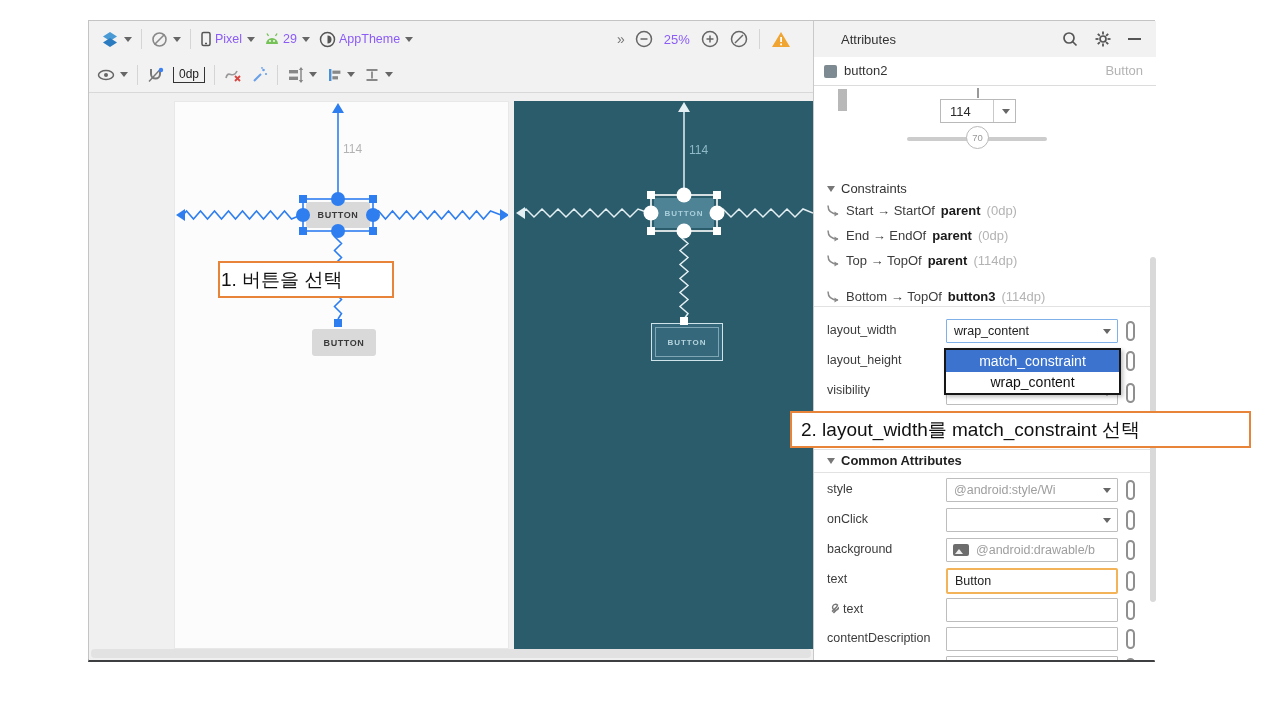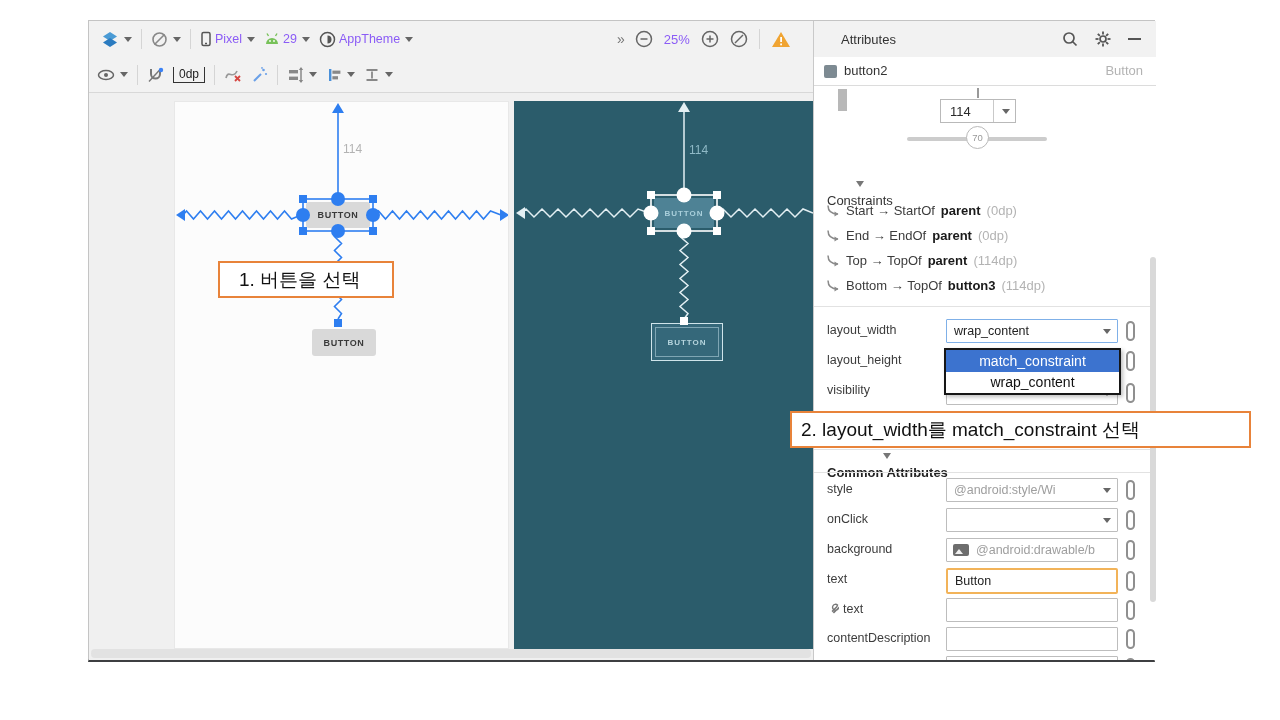--- a/index.html
+++ b/index.html
@@ -62,21 +62,21 @@
   .wtick   { position:absolute; left:163px; top:31px; width:2px; height:10px; background:#999; }
   .mdd { position:absolute; left:126px; top:42px; width:76px; height:24px; border:1px solid #b9b9b9;
          background:#fff; display:flex; align-items:center; }
   .mdd .val { flex:1; padding-left:9px; font-size:13px; color:#2a2a2a; }
   .mdd .arr { width:22px; height:100%; border-left:1px solid #c9c9c9; display:flex; align-items:center; justify-content:center; }
   .track { position:absolute; left:93px; top:80px; width:140px; height:4px; background:#cccccc; border-radius:2px; }
   .bubble { position:absolute; left:152px; top:69px; width:23px; height:23px; border:1.5px solid #b9b9b9;
             border-radius:50%; background:#fff; display:flex; align-items:center; justify-content:center;
             font-size:9.5px; color:#999; }
 
-  .sec-head { position:absolute; left:13px; display:flex; align-items:center; gap:6px; font-size:13px; color:#333;flex-direction:column; }
+  .sec-head { position:absolute; left:13px; display:flex; align-items:center; gap:6px; font-size:13px; color:#333; }
   .sec-head.bold { font-weight:bold; color:#222; }
   .tri { width:0; height:0; border-left:4.5px solid transparent; border-right:4.5px solid transparent;
          border-top:6px solid #777; }
   .crow { position:absolute; left:11px; display:flex; align-items:center; gap:6px; white-space:nowrap; }
   .crow .tgt { font-weight:bold; color:#1a1a1a; }
   .crow .mar { color:#b3b3b3; }
   .divider { position:absolute; left:0; width:343px; height:1px; background:#e2e2e2; }
 
   .alabel { position:absolute; left:13px; font-size:12.5px; color:#3c3c3c; white-space:nowrap; }
   .dd, .tf { position:absolute; left:132px; width:172px; height:24px; background:#fff;
@@ -406,21 +406,21 @@
       </div>
       <div class="crow" style="top:196px;">
         <svg width="15" height="13">
             <path d="M3 1.5 C3 8 7 10 13 10" fill="none" stroke="#8a8a8a" stroke-width="1.5"></path>
             <polygon points="13.5,10 9.5,7.5 9.5,12.5" fill="#8a8a8a"></polygon>
           </svg>
         <span>Top → TopOf</span>
         <span class="tgt">parent</span>
         <span class="mar">(114dp)</span>
       </div>
-      <div class="crow" style="top:221px;">
+      <div class="crow" style="top:232px;">
         <svg width="15" height="13">
             <path d="M3 1.5 C3 8 7 10 13 10" fill="none" stroke="#8a8a8a" stroke-width="1.5"></path>
             <polygon points="13.5,10 9.5,7.5 9.5,12.5" fill="#8a8a8a"></polygon>
           </svg>
         <span>Bottom → TopOf</span>
         <span class="tgt">button3</span>
         <span class="mar">(114dp)</span>
       </div>
 
       <div class="divider" style="top:249px;"></div>
@@ -506,19 +506,19 @@
       </div>
       <span class="pill" style="top:572px;"></span>
 
       <div class="tf" style="top:599px;"></div>
       <span class="pill" style="top:601px;"></span>
 
       <div class="vthumb"></div>
     </div>
   </div>
 
-  <div class="note" style="left:218px; top:261px; width:176px; height:37px; padding-left:19px;">
+  <div class="note" style="left:218px; top:261px; width:176px; height:37px; padding-left:1px;">
     <span>1. 버튼을 선택</span>
   </div>
   <div class="note" style="left:790px; top:411px; width:461px; height:37px; padding-left:9px;">
     <span>2. layout_width를 match_constraint 선택</span>
   </div>
 </div>
 
 </body></html>

